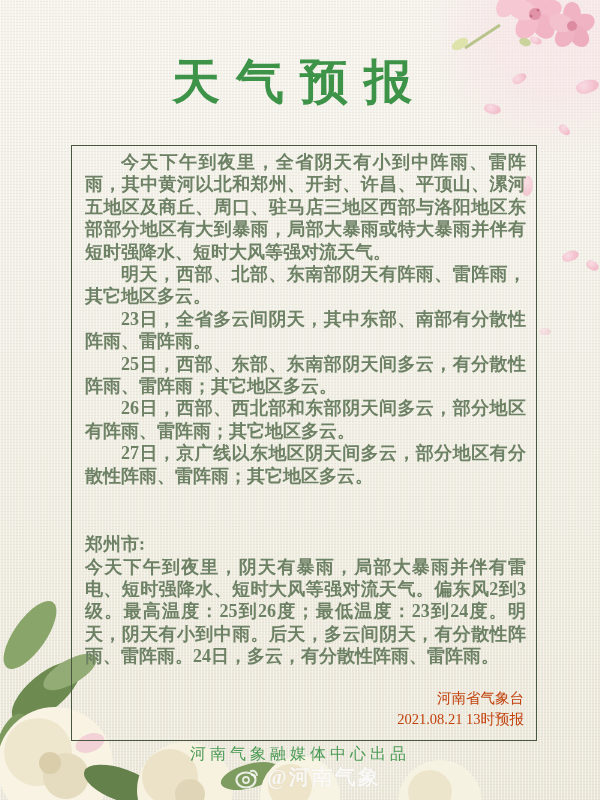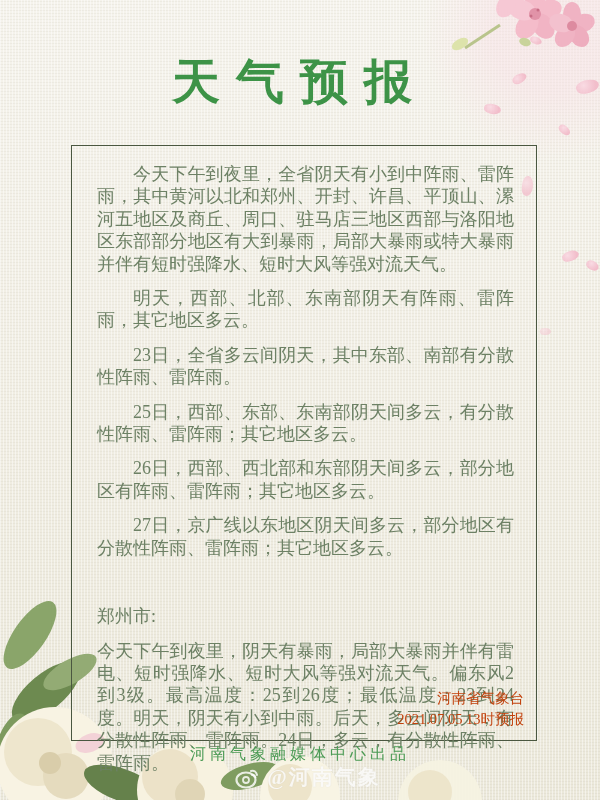--- a/index.html
+++ b/index.html
@@ -18,21 +18,21 @@
     text-align:center;font-size:48px;font-weight:bold;
     letter-spacing:16px;padding-left:0;box-sizing:border-box;
     color:#3d9347;margin:0;
   }
   .forecast-box{
     position:absolute;left:71px;top:145px;width:466px;height:596px;
     border:1px solid #4a5740;box-sizing:border-box;
     padding:5px 10px 0 13px;
     font-size:18px;line-height:22.4px;color:#6d8165;
   }
-  .forecast-box p{margin:12px;text-align:justify;}
+  .forecast-box p{margin:0;text-align:justify;font-weight:bold;}
   .forecast-box p.indent{text-indent:2em;}
   .city-section{margin-top:46px;}
   .city-section p{text-indent:0;}
   .signature{
     position:absolute;right:12px;bottom:10px;text-align:right;
     font-size:14.5px;line-height:21px;color:#c2410c;
   }
   .footer{
     position:absolute;top:744px;left:0;width:100%;text-align:center;
     font-size:16px;letter-spacing:4px;color:#4c9b55;
@@ -121,21 +121,21 @@
     <p class="indent">26日，西部、西北部和东部阴天间多云，部分地区有阵雨、雷阵雨；其它地区多云。</p>
     <p class="indent">27日，京广线以东地区阴天间多云，部分地区有分散性阵雨、雷阵雨；其它地区多云。</p>
 
     <div class="city-section">
       <p>郑州市:</p>
       <p>今天下午到夜里，阴天有暴雨，局部大暴雨并伴有雷电、短时强降水、短时大风等强对流天气。偏东风2到3级。最高温度：25到26度；最低温度：23到24度。明天，阴天有小到中雨。后天，多云间阴天，有分散性阵雨、雷阵雨。24日，多云，有分散性阵雨、雷阵雨。</p>
     </div>
 
     <div class="signature">
       <div>河南省气象台</div>
-      <div>2021.07.05 13时预报</div>
+      <div>2021.08.21 13时预报</div>
     </div>
   </div>
 
   <div class="footer">河南气象融媒体中心出品</div>
 
   <div class="watermark">
     <svg width="26" height="24" viewBox="0 0 26 24">
       <ellipse cx="11" cy="15" rx="9.5" ry="7.5" fill="none" stroke="rgba(255,255,255,0.82)" stroke-width="2.2"></ellipse>
       <circle cx="11" cy="15" r="3" fill="none" stroke="rgba(255,255,255,0.82)" stroke-width="1.8"></circle>
       <path d="M16 6 q5 -1 6 4" fill="none" stroke="rgba(255,255,255,0.82)" stroke-width="2" stroke-linecap="round"></path>

